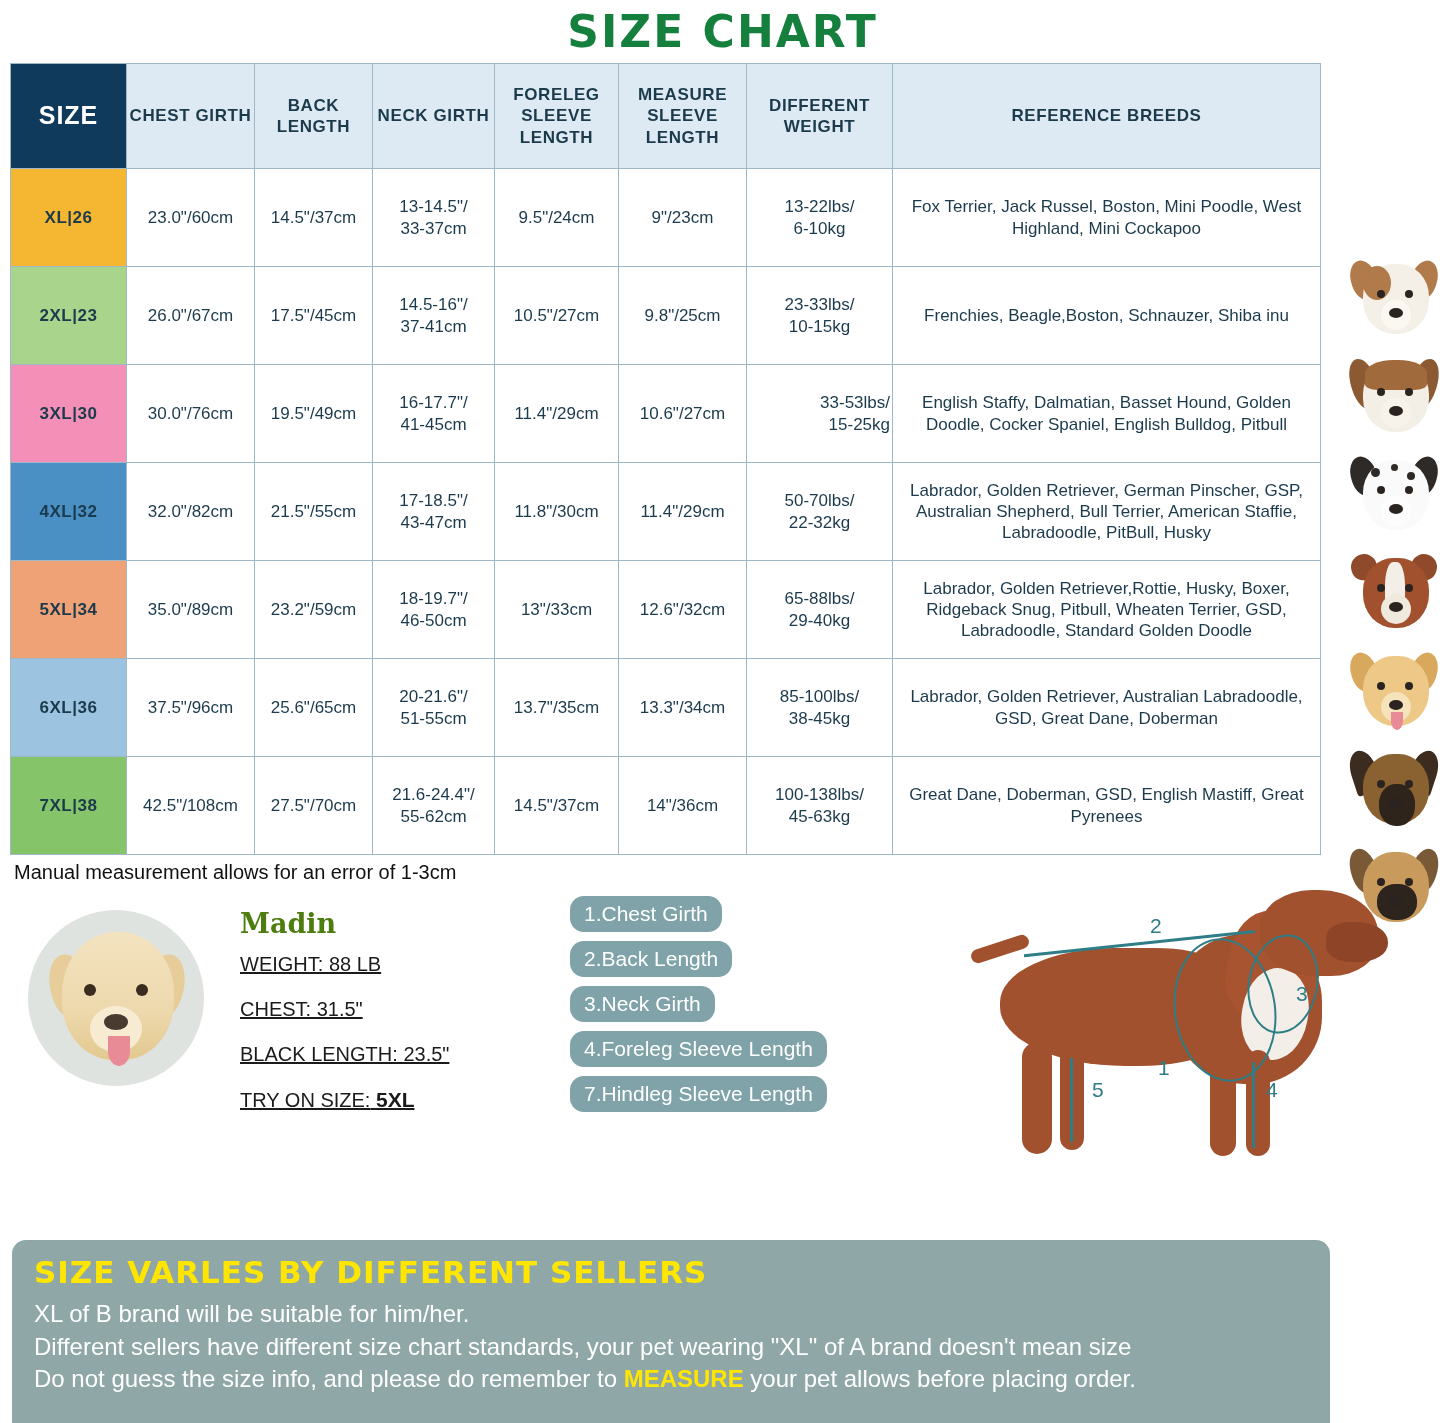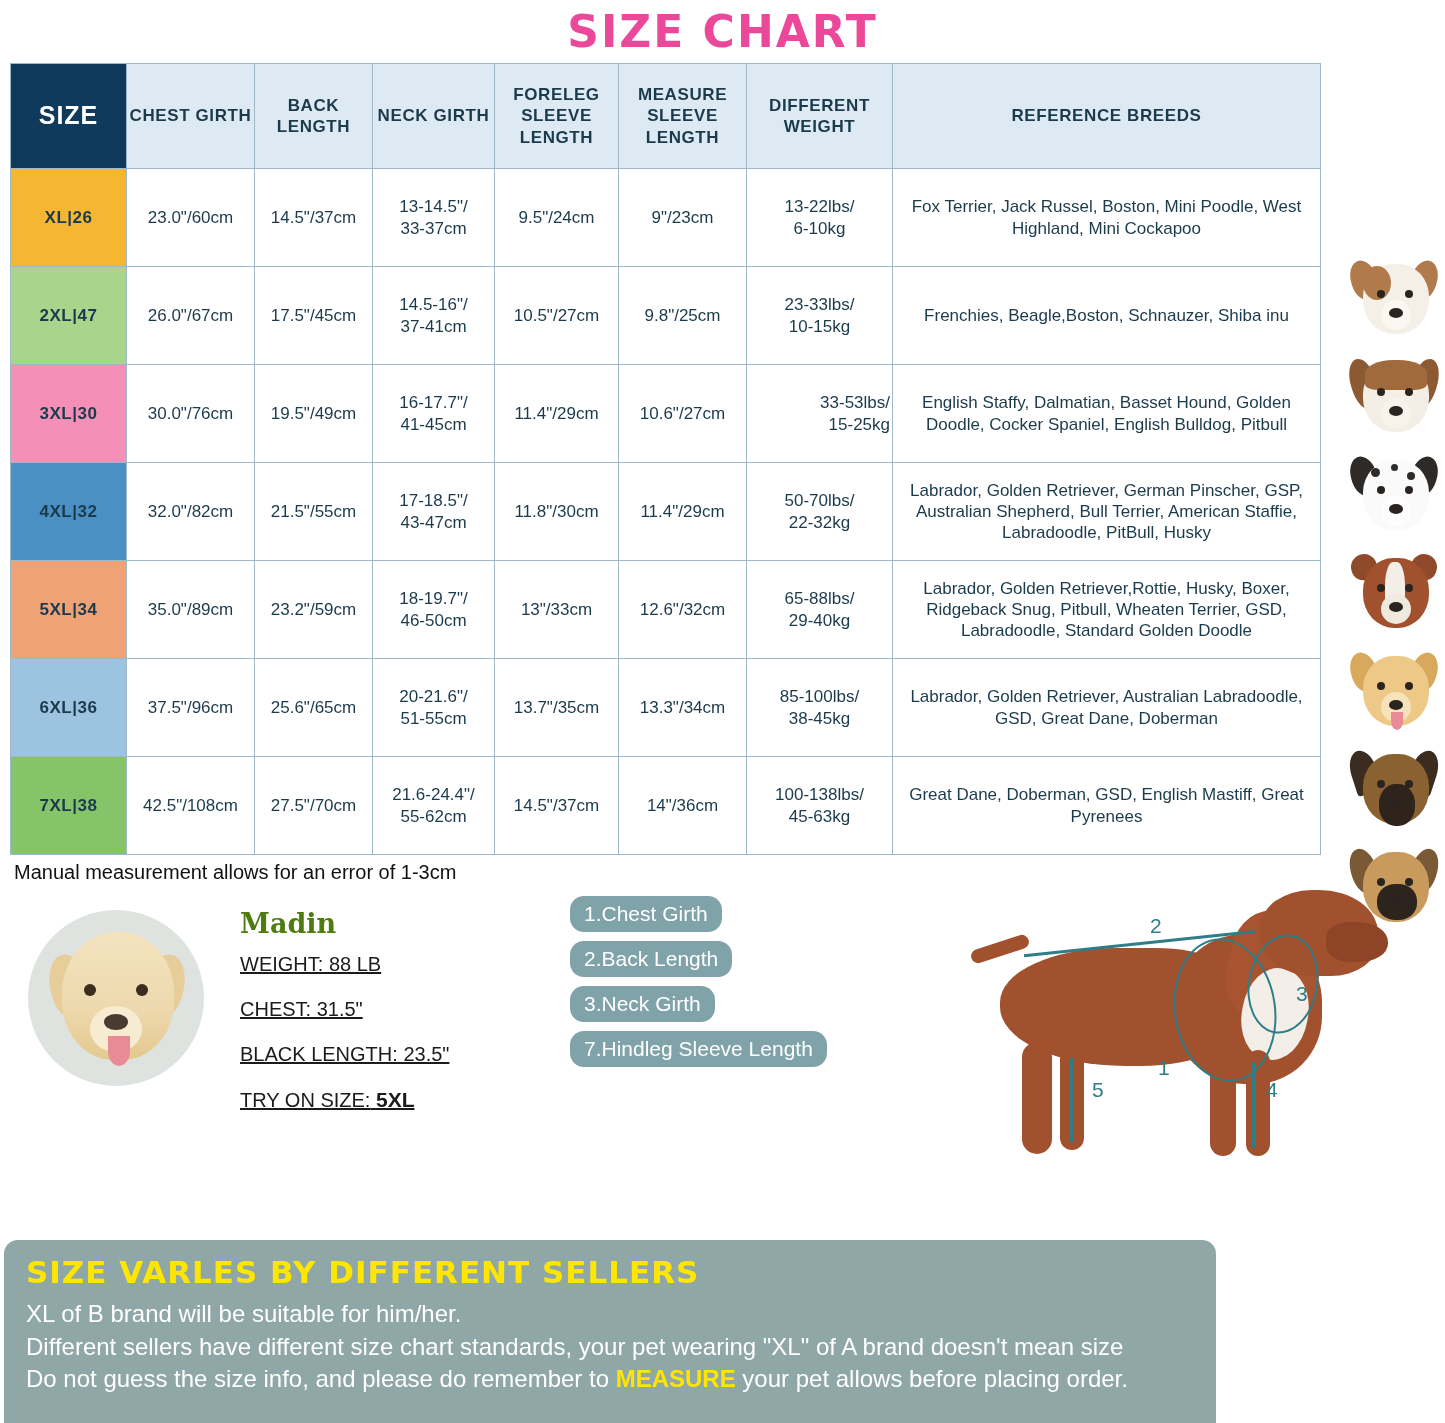--- a/index.html
+++ b/index.html
@@ -20,21 +20,21 @@
     width: 1445px;
     height: 1423px;
   }
 
   
   .title {
     text-align: center;
     font-size: 44px;
     font-weight: bold;
     letter-spacing: 2px;
-    color: #ec4899;
+    color: #15803d;
     padding-top: 6px;
     padding-bottom: 6px;
     font-family: "DejaVu Sans", sans-serif;
   }
 
   
   .table-wrap {
     margin: 0 10px;
     position: relative;
   }
@@ -296,23 +296,23 @@
   }
   .n1 { left:198px; top:170px; }
   .n2 { left:190px; top:28px; }
   .n3 { left:336px; top:96px; }
   .n4 { left:306px; top:192px; }
   .n5 { left:132px; top:192px; }
 
   
   .banner {
     position: absolute;
-    left: 4px;
+    left: 12px;
     top: 1240px;
-    width: 1212px;
+    width: 1318px;
     height: 183px;
     background: #8fa7a7;
     border-radius: 14px 14px 0 0;
   }
   .banner-title {
     color: #ffe600;
     font-size: 31px;
     font-weight: bold;
     letter-spacing: 1px;
     padding: 14px 0 8px 22px;
@@ -366,21 +366,21 @@
           <td style="white-space: pre-line;">13-14.5"/
 33-37cm</td>
           <td>9.5"/24cm</td>
           <td>9"/23cm</td>
           <td style="white-space: pre-line;">13-22lbs/
 6-10kg</td>
           <td class="breeds">Fox Terrier, Jack Russel, Boston, Mini Poodle, West Highland, Mini Cockapoo</td>
         </tr>
 
         <tr>
-          <td class="size-cell" style="background: rgb(168, 212, 140);">2XL|47</td>
+          <td class="size-cell" style="background: rgb(168, 212, 140);">2XL|23</td>
           <td>26.0"/67cm</td>
           <td>17.5"/45cm</td>
           <td style="white-space: pre-line;">14.5-16"/
 37-41cm</td>
           <td>10.5"/27cm</td>
           <td>9.8"/25cm</td>
           <td style="white-space: pre-line;">23-33lbs/
 10-15kg</td>
           <td class="breeds">Frenchies, Beagle,Boston, Schnauzer, Shiba inu</td>
         </tr>
@@ -564,20 +564,21 @@
           <span>TRY ON SIZE:</span>
           <span class="bold">5XL</span>
         </div>
       </div>
     </div>
 
     <div class="legend">
       <div class="pill-row"><span class="pill">1.Chest Girth</span></div>
       <div class="pill-row"><span class="pill">2.Back Length</span></div>
       <div class="pill-row"><span class="pill">3.Neck Girth</span></div>
+      <div class="pill-row"><span class="pill">4.Foreleg Sleeve Length</span></div>
       <div class="pill-row"><span class="pill">7.Hindleg Sleeve Length</span></div>
     </div>
 
     <div class="diagram">
       <div class="tail"></div>
       <div class="body"></div>
       <div class="chest"></div>
       <div class="neck"></div>
       <div class="white-chest"></div>
       <div class="head"></div>

